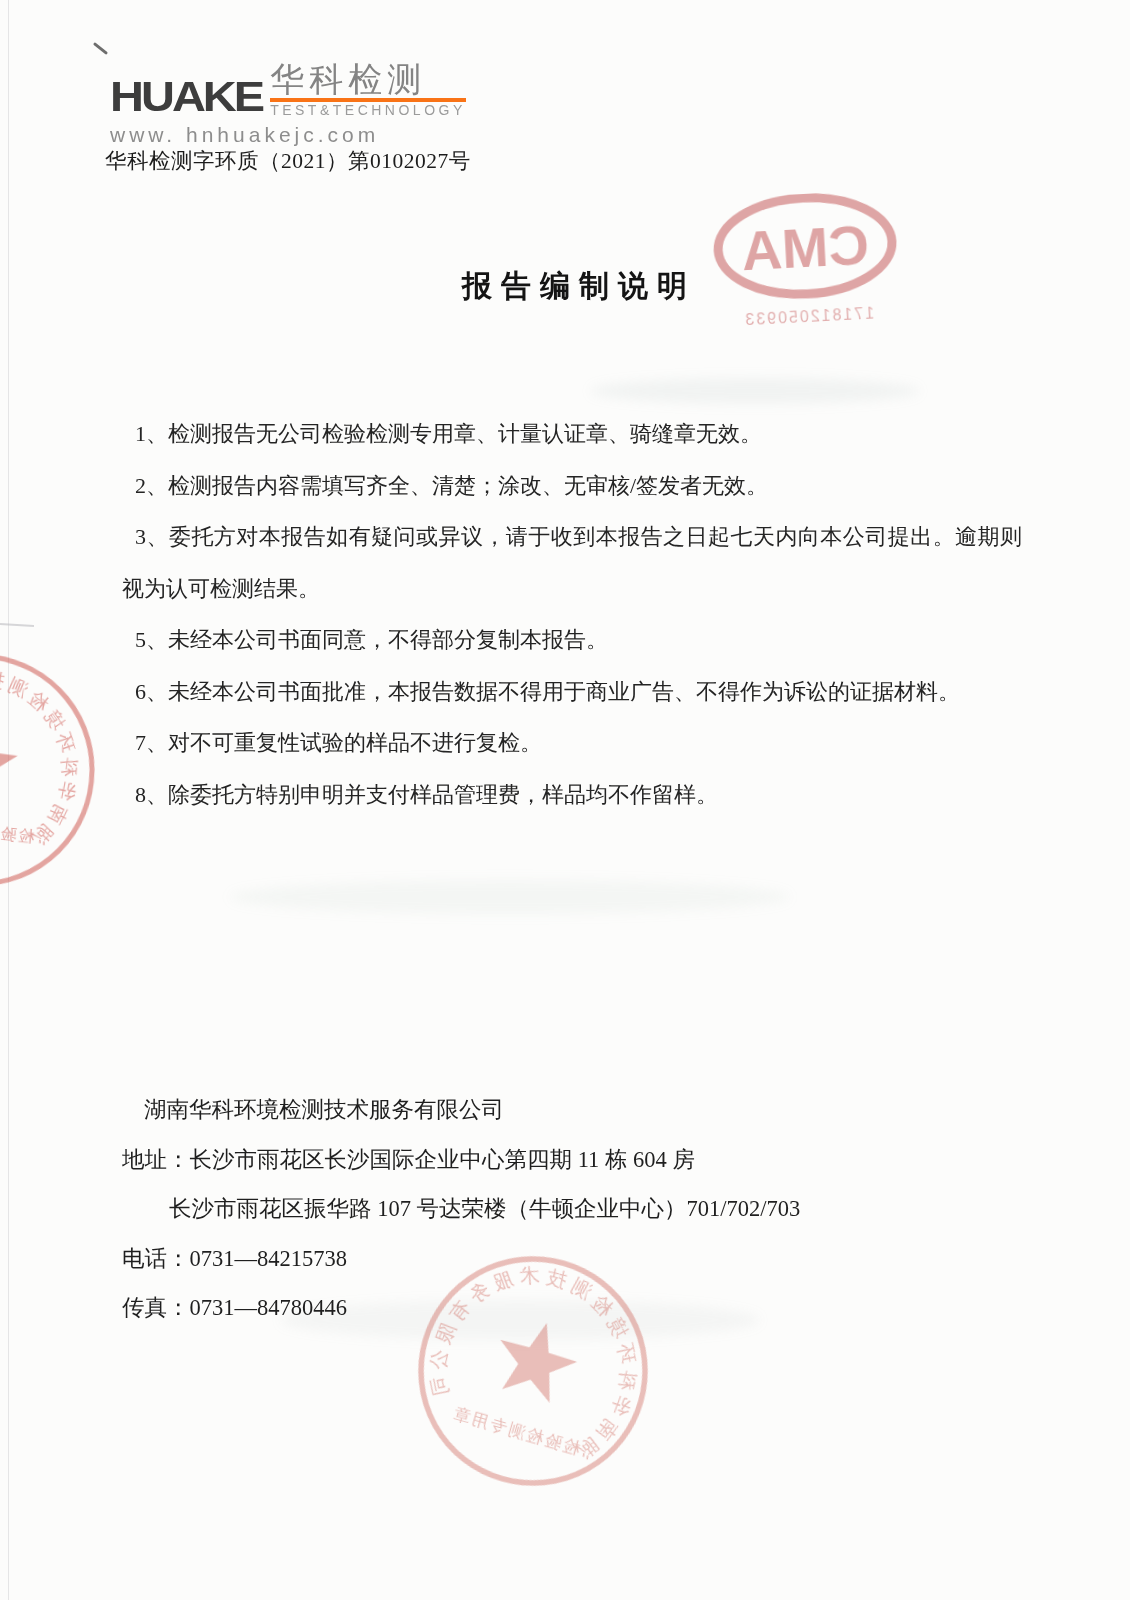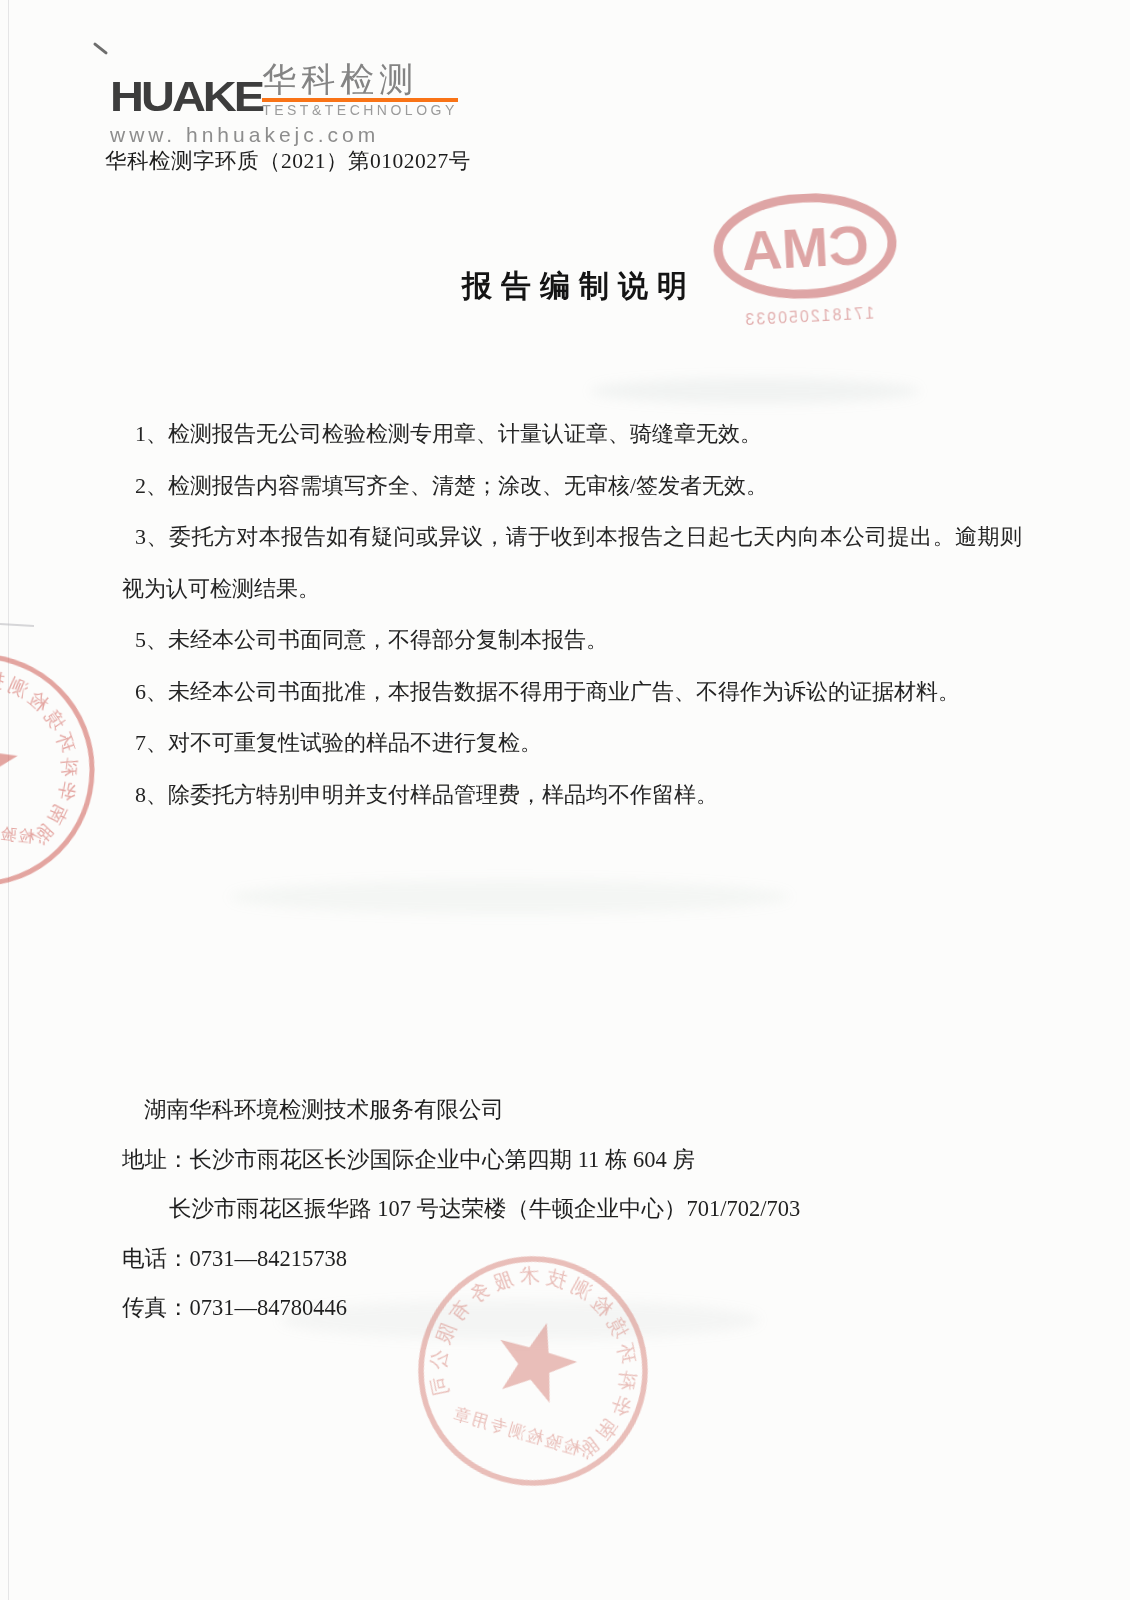--- a/index.html
+++ b/index.html
@@ -24,21 +24,21 @@
 
   
   .logo-wrap{position:absolute;left:110px;top:62px;}
   .logo-row{display:flex;align-items:flex-end;}
   .logo-brand{
     font-family:"Liberation Sans","DejaVu Sans",sans-serif;
     font-weight:900;font-size:47px;line-height:40px;
     letter-spacing:-3px;color:#3d3d3d;
     transform:scaleY(.92);transform-origin:left top;
   }
-  .logo-right{}
+  .logo-right{margin-left:8px;}
   .logo-cn{
     font-family:"Liberation Sans","DejaVu Sans",sans-serif;
     font-size:34px;line-height:34px;letter-spacing:5px;
     color:#848484;font-weight:400;white-space:nowrap;
   }
   .logo-tagline{
     font-family:"Liberation Sans","DejaVu Sans",sans-serif;
     font-size:14px;letter-spacing:3.5px;color:#9b9b9b;
     border-top:4px solid #f97316;margin-top:2px;padding-top:0;
     white-space:nowrap;

